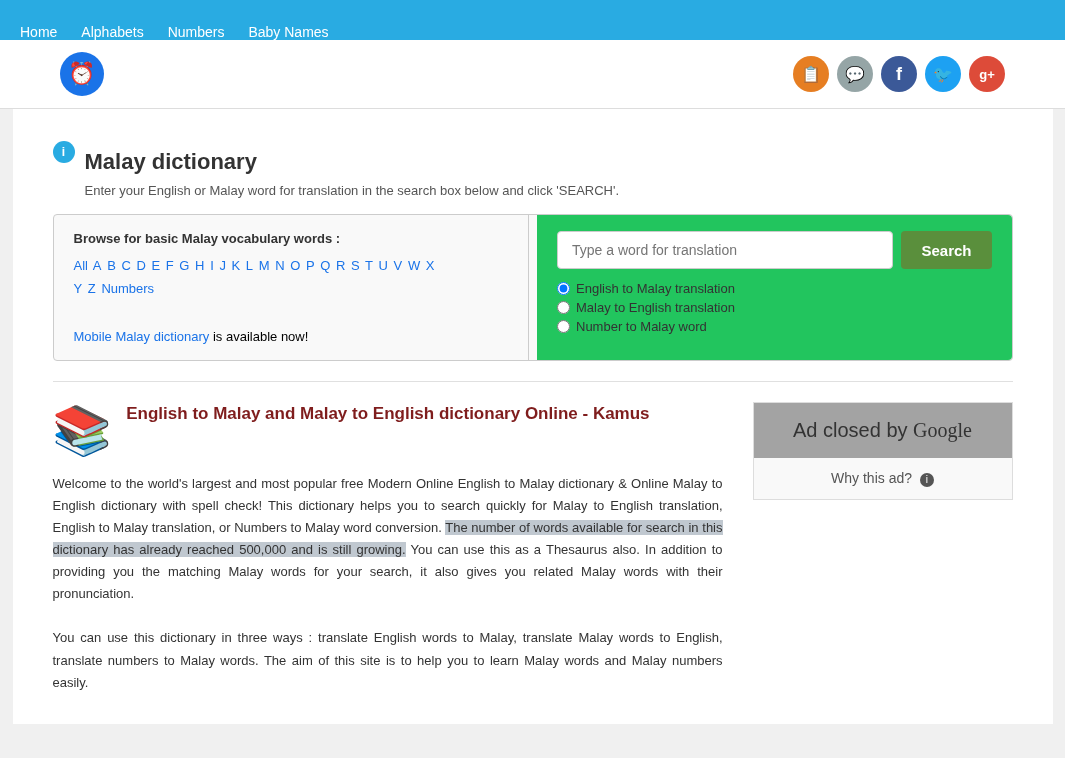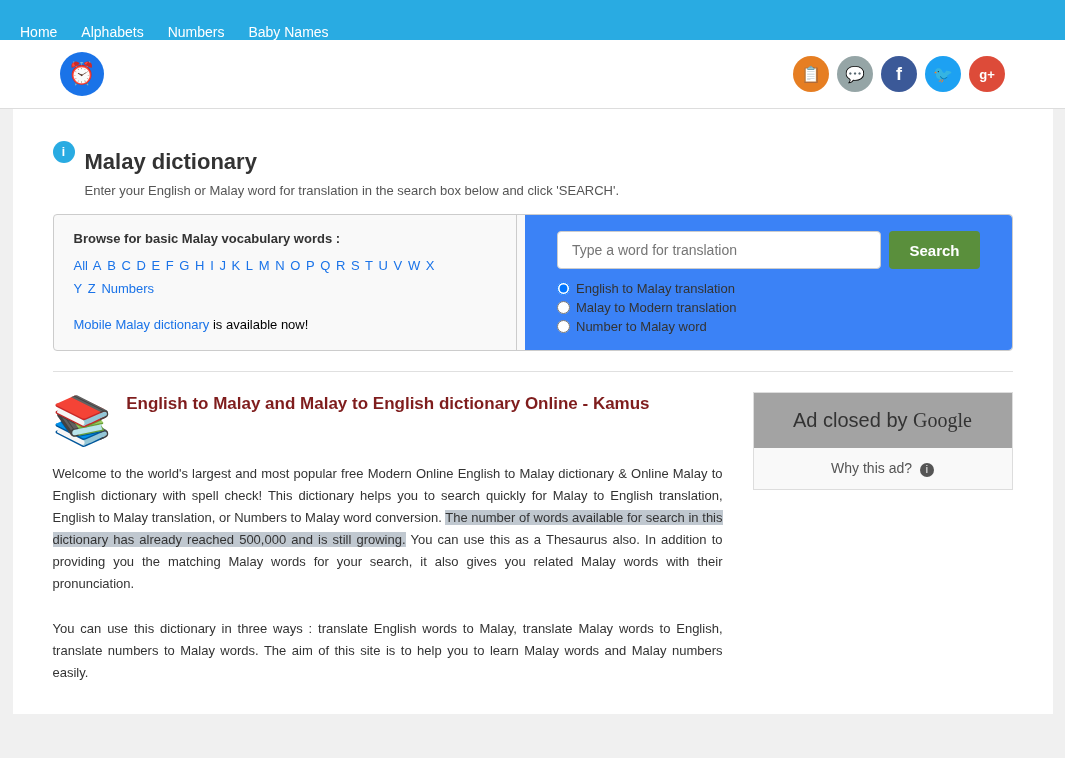--- a/index.html
+++ b/index.html
@@ -128,29 +128,29 @@
     .alpha-links {
       font-size: 13px;
       line-height: 1.8;
     }
     .alpha-links a {
       color: #1a73e8;
       text-decoration: none;
       margin-right: 2px;
     }
     .mobile-link {
-      margin-top: 16px;
+      margin-top: 28px;
       font-size: 13px;
     }
     .mobile-link a { color: #1a73e8; text-decoration: none; }
 
     .search-panel {
       flex: 1;
-      padding: 16px 32px;
-      background: #3b82f6;
+      padding: 16px 20px;
+      background: #22c55e;
       border-radius: 0 4px 4px 0;
     }
     .search-row {
       display: flex;
       gap: 8px;
       margin-bottom: 12px;
     }
     .search-input {
       flex: 1;
       padding: 10px 14px;
@@ -371,21 +371,21 @@
         <input class="search-input" type="text" placeholder="Type a word for translation" style="">
         <button class="search-btn">Search</button>
       </div>
       <div class="radio-group">
         <label class="radio-label">
           <input type="radio" name="trans" checked="" style="">
           <span>English to Malay translation</span>
         </label>
         <label class="radio-label">
           <input type="radio" name="trans" style="">
-          <span>Malay to Modern translation</span>
+          <span>Malay to English translation</span>
         </label>
         <label class="radio-label">
           <input type="radio" name="trans" style="">
           <span>Number to Malay word</span>
         </label>
       </div>
     </div>
   </div>
 
   <div class="section-divider"></div>

